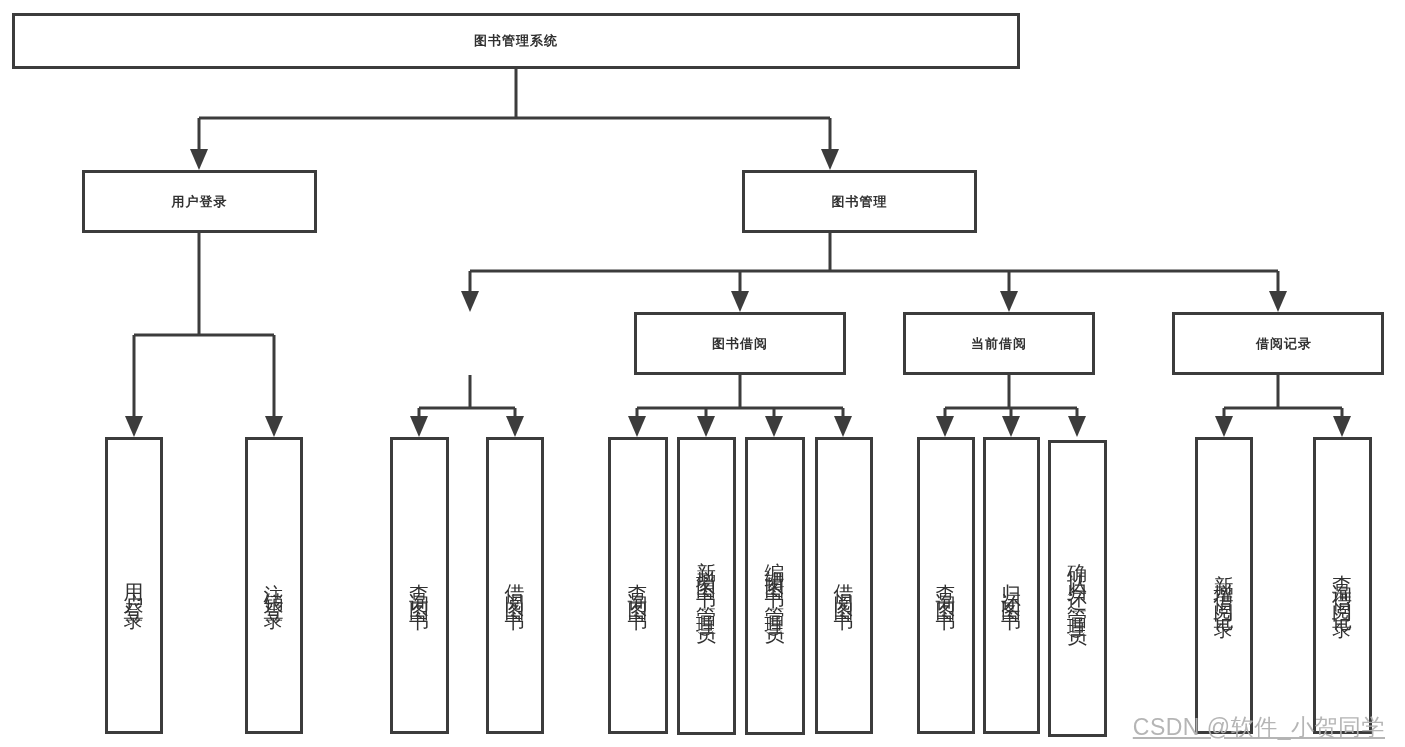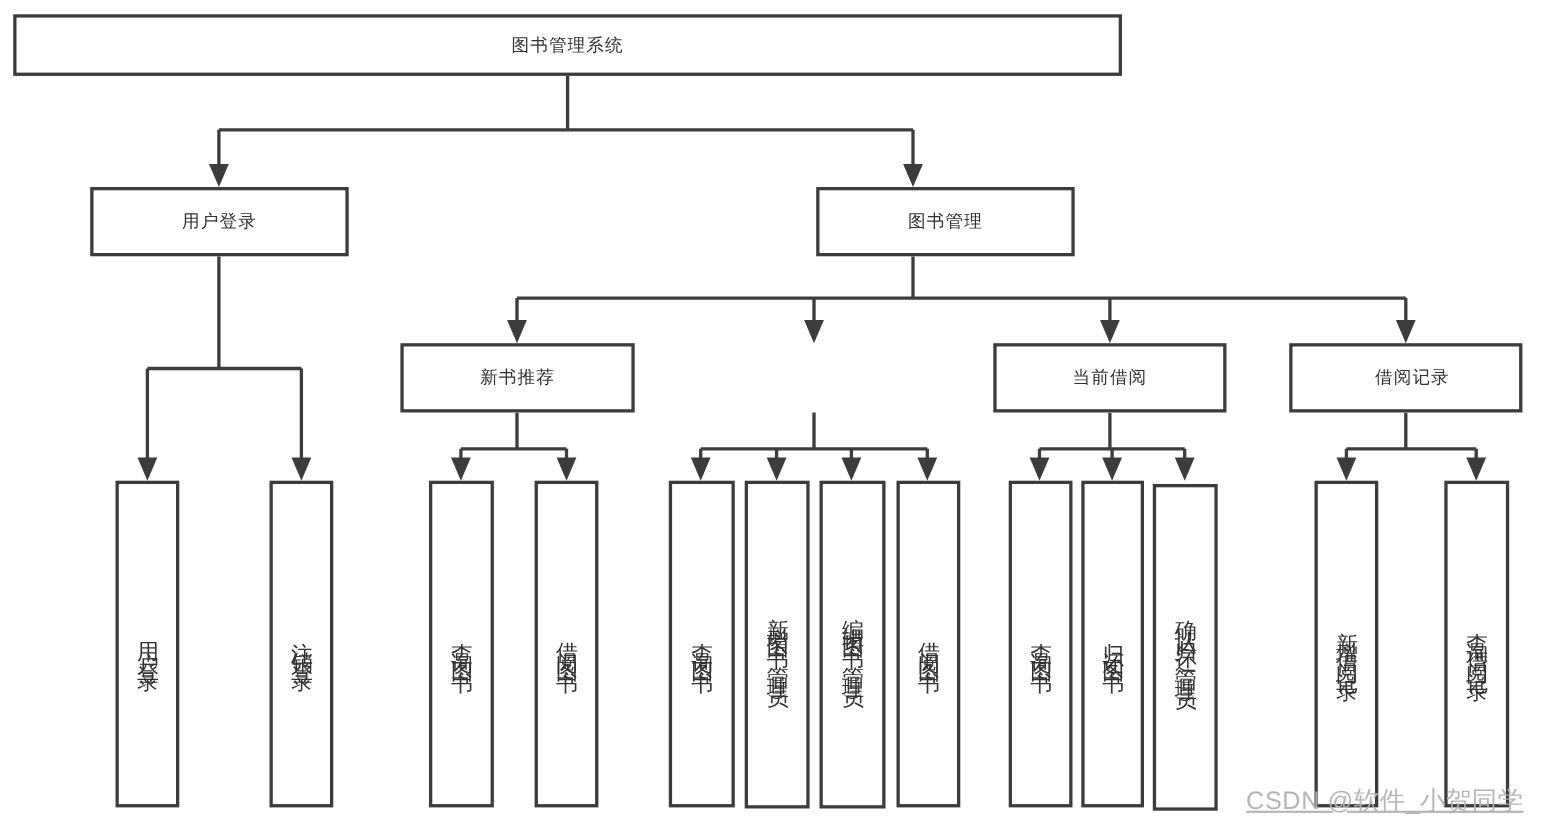--- a/index.html
+++ b/index.html
@@ -12,21 +12,21 @@
   }
   .connectors{position:absolute;left:0;top:0;z-index:1;}
   .connectors path{stroke:#3c3c3c;stroke-width:3;fill:none;}
   .connectors polygon{fill:#3c3c3c;stroke:none;}
   .node{
     position:absolute;box-sizing:border-box;
     border:3px solid #3c3c3c;background:#ffffff;
     display:flex;align-items:center;justify-content:center;
     color:#313131;z-index:2;
   }
-  .hnode{font-size:16px;letter-spacing:1px;white-space:nowrap;}
+  .hnode{font-size:13px;letter-spacing:1px;white-space:nowrap;font-weight:bold;}
   .vnode{
     writing-mode:vertical-rl;
     font-size:20px;letter-spacing:9px;line-height:1;
     text-align:center;
   }
   .watermark{
     position:absolute;right:20px;top:712px;z-index:3;
     font-size:23px;color:rgba(177,177,177,0.95);
     text-decoration:underline;letter-spacing:0.5px;white-space:nowrap;
   }
@@ -66,22 +66,22 @@
       <polygon points="1215,416 1233,416 1224,437"></polygon>
       <polygon points="1333,416 1351,416 1342,437"></polygon>
     </g>
   </svg>
 
   <div class="node hnode" style="left:12px;top:13px;width:1008px;height:56px;">图书管理系统</div>
 
   <div class="node hnode" style="left:82px;top:170px;width:235px;height:63px;">用户登录</div>
   <div class="node hnode" style="left:712px;top:170px;width:235px;height:63px;margin-left:30px;">图书管理</div>
 
-  <div class="node hnode" style="left:364px;top:312px;width:213px;height:63px;">新书推荐</div>
-  <div class="node hnode" style="left:903px;top:312px;width:212px;height:63px;">当前借阅</div>
+  <div class="node hnode" style="left:634px;top:312px;width:212px;height:63px;">图书借阅</div>
+  <div class="node hnode" style="left:903px;top:312px;width:192px;height:63px;">当前借阅</div>
   <div class="node hnode" style="left:1172px;top:312px;width:212px;height:63px;padding-left:12px;">借阅记录</div>
 
   <div class="node vnode" style="left:105px;top:437px;width:58px;height:297px;">用户登录</div>
   <div class="node vnode" style="left:245px;top:437px;width:58px;height:297px;">注销登录</div>
 
   <div class="node vnode" style="left:390px;top:437px;width:59px;height:297px;">查询图书</div>
   <div class="node vnode" style="left:486px;top:437px;width:58px;height:297px;">借阅图书</div>
 
   <div class="node vnode" style="left:608px;top:437px;width:60px;height:297px;">查询图书</div>
   <div class="node vnode" style="left:677px;top:437px;width:59px;height:298px;">新增图书（管理员）</div>

